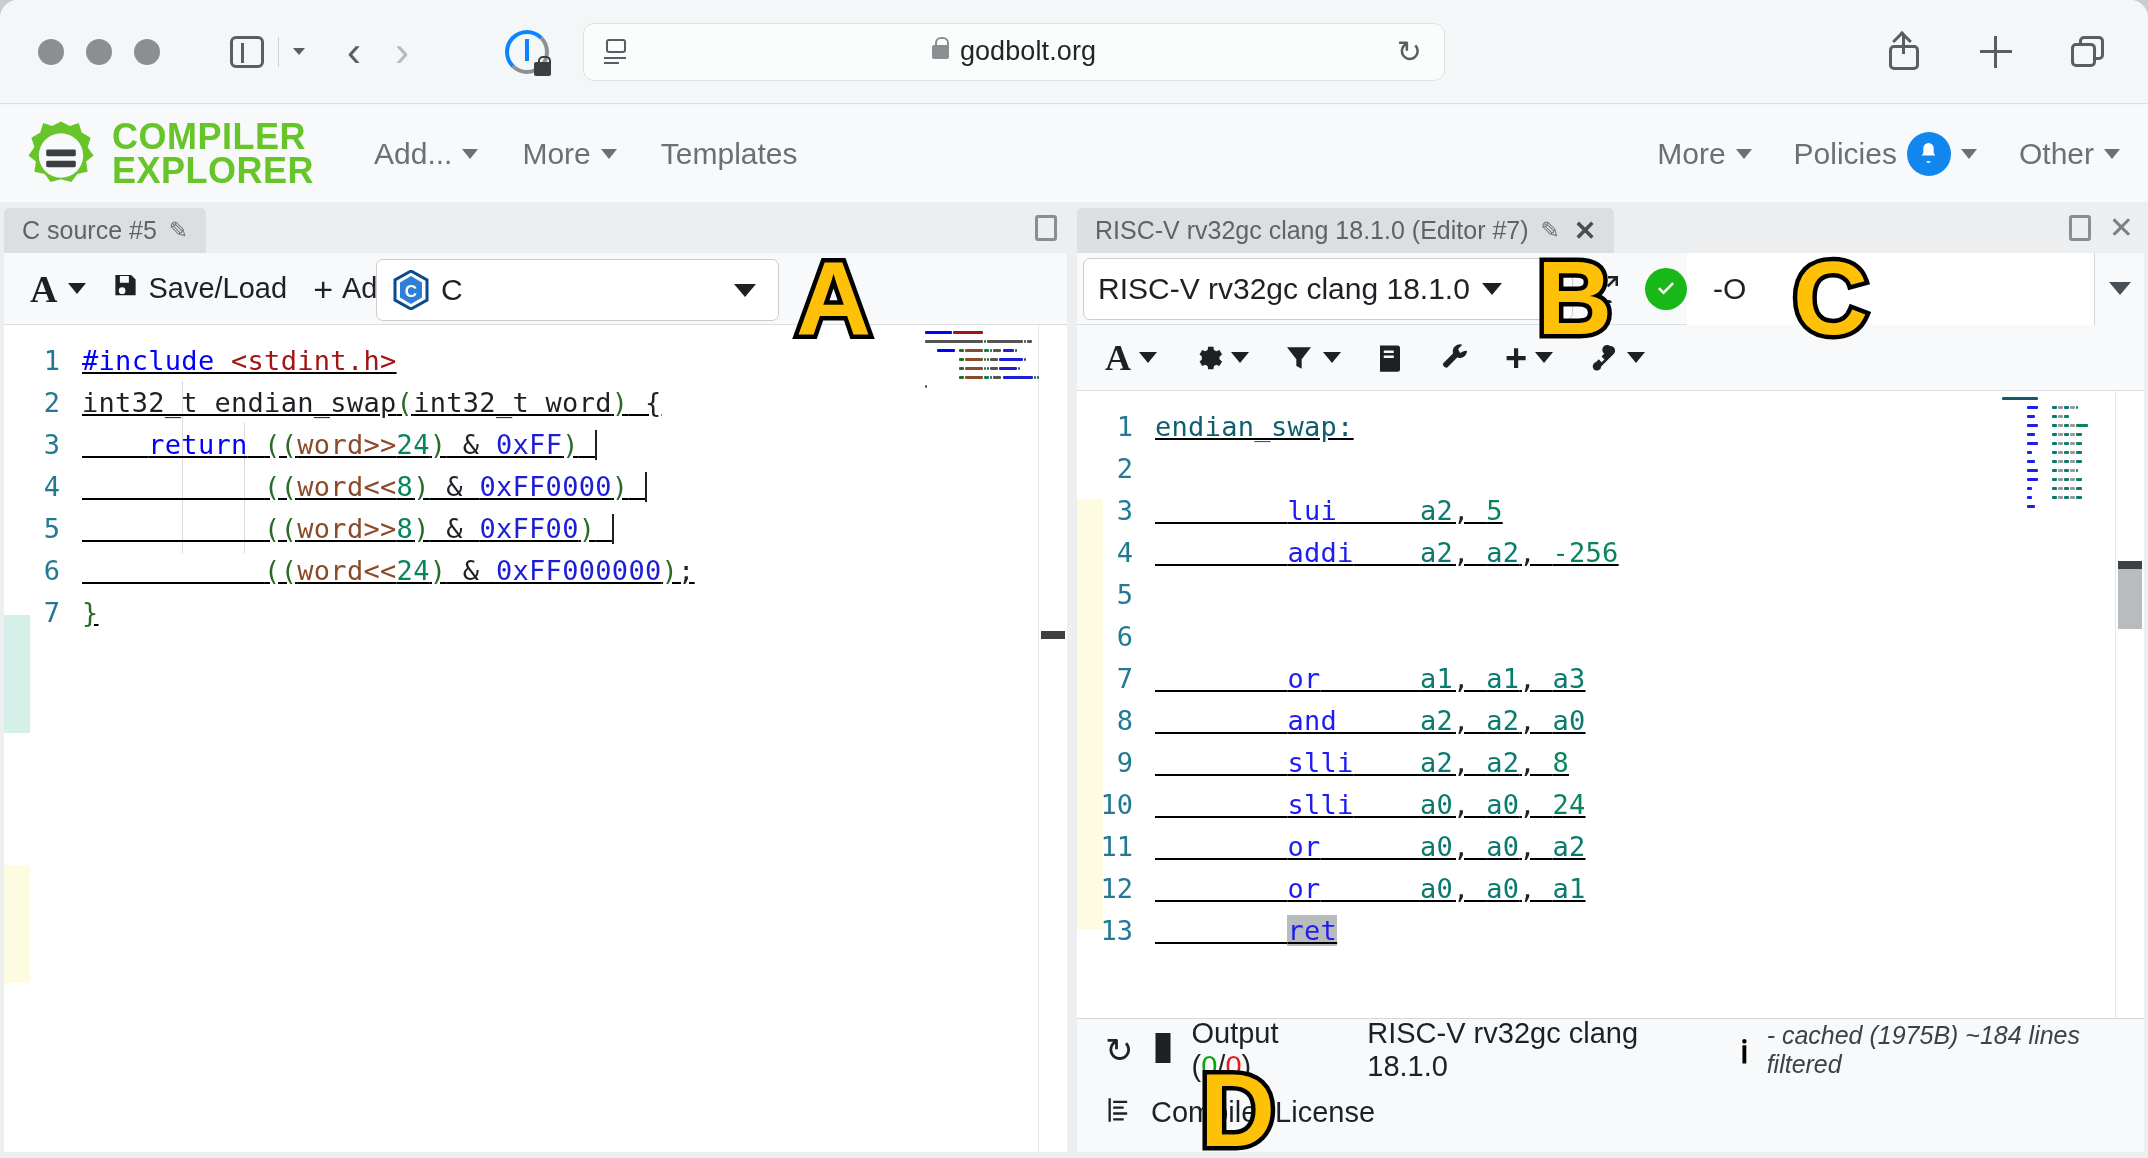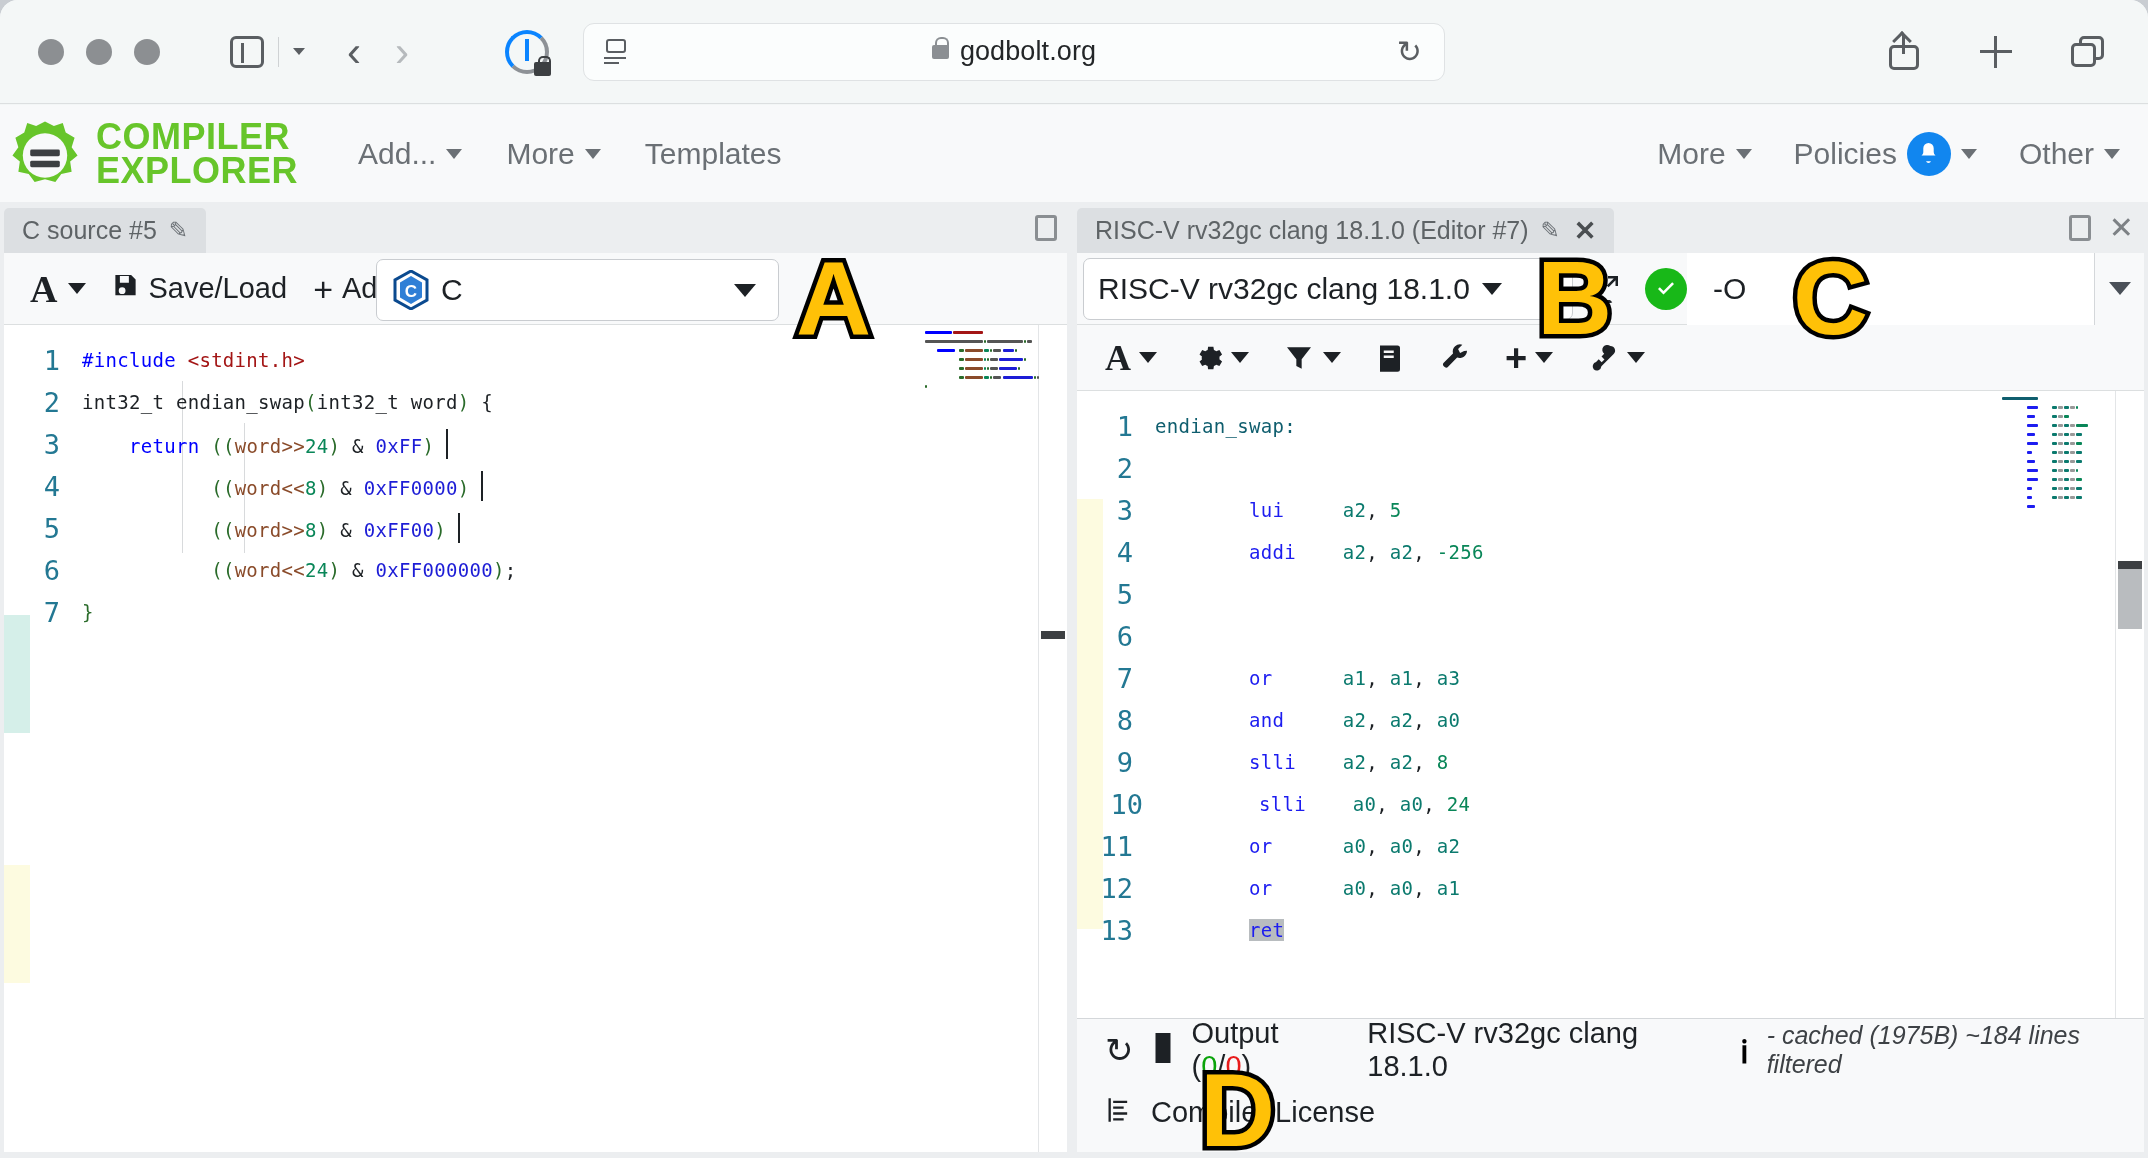--- a/index.html
+++ b/index.html
@@ -64,21 +64,21 @@
   .ic-share .up { position:absolute; left:16px; top:0px; width:3px; height:20px; background:#5a5e62; }
   .ic-share .up:before { content:""; position:absolute; left:-7px; top:0px; width:11px; height:11px; border-left:3px solid #5a5e62; border-top:3px solid #5a5e62; transform: rotate(45deg); }
   .ic-plus:before { content:""; position:absolute; left:16px; top:2px; width:3.4px; height:32px; background:#5a5e62; }
   .ic-plus:after { content:""; position:absolute; left:2px; top:16px; width:32px; height:3.4px; background:#5a5e62; }
   .ic-tabs .b1 { position:absolute; left:9px; top:2px; width:25px; height:24px; border:3px solid #5a5e62; border-radius:5px; }
   .ic-tabs .b2 { position:absolute; left:1px; top:9px; width:25px; height:24px; border:3px solid #5a5e62; border-radius:5px; background:#f4f7f7; }
 
   
   .ce-nav {
     position:absolute; left:0; top:105px; width:2148px; height:97px;
-    background:#f8f9fa; display:flex; align-items:center;
+    background:#f8f9fa; display:flex; align-items:center;padding-left:16px;
   }
   .logo { display:flex; align-items:center; margin-left: 8px; }
   .gear-logo { width: 74px; height: 74px; position: relative; }
   .logo-txt { margin-left: 14px; line-height: 0.92; }
   .logo-txt div { font-size: 36px; font-weight: 800; color: #67c52a; letter-spacing: .5px; }
   .nav-items { display:flex; align-items:center; gap: 44px; margin-left: 60px; }
   .nav-link { font-size: 30px; color: #6b7075; display:flex; align-items:center; gap:10px; cursor:pointer; }
   .caret { width:0;height:0;border-left:8px solid transparent;border-right:8px solid transparent;border-top:10px solid #6b7075; }
   .nav-right { position:absolute; right: 28px; display:flex; align-items:center; gap: 42px; }
   .bell { width:44px;height:44px;border-radius:50%;background:#1186ef;display:flex;align-items:center;justify-content:center; }
@@ -132,21 +132,21 @@
   .opts-caret-box { width: 50px; height: 72px; background:#f8f9fa; border-left:1px solid #d4d7da; display:flex; align-items:center; justify-content:center; }
 
   .comp-tools { height: 66px; background:#f8f9fa; border-bottom:1px solid #dcdfe0; display:flex; align-items:center; gap: 34px; padding-left: 28px; }
   .tool { display:flex; align-items:center; gap: 8px; color:#1d2125; }
   .tool .cr { width:0;height:0;border-left:9px solid transparent;border-right:9px solid transparent;border-top:11px solid #1d2125; }
 
   
   .code-wrap { position:relative; background:#fff; overflow:hidden; }
   .code-row { display:flex; height: 42px; align-items:center; position:relative; }
   .ln { width: 78px; text-align:right; padding-right: 22px; color:#237893; font-family:"DejaVu Sans Mono", monospace; font-size: 27px; flex:none; }
-  .ctext { font-family:"DejaVu Sans Mono", monospace; font-size: 19px; white-space: pre; letter-spacing: .3px; }
+  .ctext { font-family:"DejaVu Sans Mono", monospace; font-size: 27px; white-space: pre; letter-spacing: .3px; text-decoration: underline; }
 
   .kw { color:#0000ff; }
   .pp { color:#0000ff; }
   .hdr { color:#a31515; }
   .typ { color:#1d2125; }
   .par { color:#2a6b2a; }
   .par2 { color:#8a4b2a; }
   .num { color:#098658; }
   .numblue { color:#1d1dd6; }
   .op { color:#1d2125; }
@@ -539,21 +539,21 @@
             <div class="code-row " style="background: transparent; margin-left: 0px; position: relative;">
               <div style="position: absolute; inset: 0px 240px 0px 100px; background: rgb(253, 251, 224); z-index: -1;"></div>
               <div class="ln">8</div>
               <div class="ctext"><span class="asm-punc">        </span><span class="asm-mn">and</span><span class="asm-punc">     </span><span class="asm-reg">a2</span><span class="asm-punc">, </span><span class="asm-reg">a2</span><span class="asm-punc">, </span><span class="asm-reg">a0</span></div>
             </div>
             <div class="code-row " style="background: transparent; margin-left: 0px; position: relative;">
               <div style="position: absolute; inset: 0px 240px 0px 100px; background: rgb(253, 251, 224); z-index: -1;"></div>
               <div class="ln">9</div>
               <div class="ctext"><span class="asm-punc">        </span><span class="asm-mn">slli</span><span class="asm-punc">    </span><span class="asm-reg">a2</span><span class="asm-punc">, </span><span class="asm-reg">a2</span><span class="asm-punc">, </span><span class="asm-num">8</span></div>
             </div>
-            <div class="code-row " style="background: transparent; margin-left: 10px; position: relative;">
+            <div class="code-row " style="background: transparent; margin-left: 0px; position: relative;">
               <div style="position: absolute; inset: 0px 240px 0px 100px; background: rgb(253, 251, 224); z-index: -1;"></div>
               <div class="ln">10</div>
               <div class="ctext"><span class="asm-punc">        </span><span class="asm-mn">slli</span><span class="asm-punc">    </span><span class="asm-reg">a0</span><span class="asm-punc">, </span><span class="asm-reg">a0</span><span class="asm-punc">, </span><span class="asm-num">24</span></div>
             </div>
             <div class="code-row " style="background: transparent; margin-left: 0px; position: relative;">
               <div style="position: absolute; inset: 0px 240px 0px 100px; background: rgb(253, 251, 224); z-index: -1;"></div>
               <div class="ln">11</div>
               <div class="ctext"><span class="asm-punc">        </span><span class="asm-mn">or</span><span class="asm-punc">      </span><span class="asm-reg">a0</span><span class="asm-punc">, </span><span class="asm-reg">a0</span><span class="asm-punc">, </span><span class="asm-reg">a2</span></div>
             </div>
             <div class="code-row " style="background: transparent; margin-left: 0px; position: relative;">

